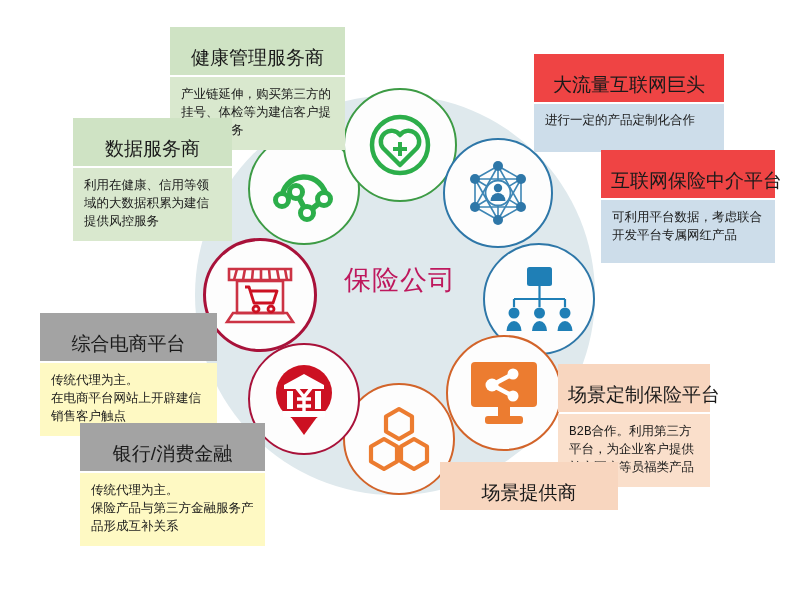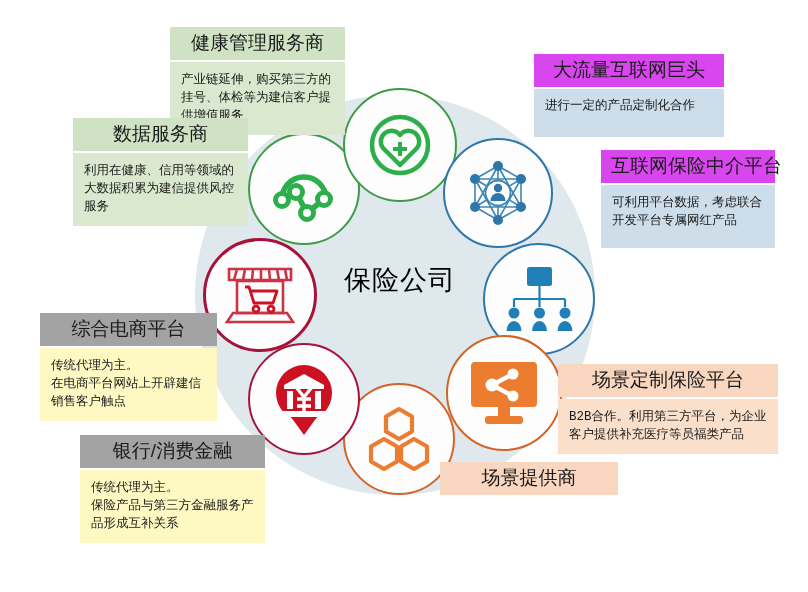--- a/index.html
+++ b/index.html
@@ -28,21 +28,21 @@
     background: #dfe9ed;
   }
   
   .center-label {
     position: absolute;
     left: 300px;
     top: 262px;
     width: 200px;
     text-align: center;
     font-size: 27px;
-    color: #000000;
+    color: #be185d;
     letter-spacing: 1px;
     white-space: nowrap;
   }
   
   .node {
     position: absolute;
     border-radius: 50%;
     background: #fdfdfd;
     box-sizing: border-box;
     display: flex;
@@ -52,39 +52,39 @@
   .node svg { display: block; }
 
   
   .callout {
     position: absolute;
     box-sizing: border-box;
   }
   .callout .title {
     font-size: 19px;
     text-align: center;
-    padding: 5px 10px 6px 10px;
+    padding: 20px 10px 6px 10px;
     color: #1a1a1a;
     line-height: 1.15;
     white-space: nowrap;
   }
   .callout .body {
     font-size: 12.5px;
     line-height: 1.45;
     padding: 9px 11px 10px 11px;
     color: #1a1a1a;
     white-space: pre-line;
     margin-top: 2px;
     font-family: Liberation Mono, monospace;
   }
   
   .c-green .title { background: #cfe3c4; }
   .c-green .body  { background: #d9e8ce; }
   
-  .c-blue .title  { background: #d946ef; }
+  .c-blue .title  { background: #ef4444; }
   .c-blue .body   { background: #cdddea; }
   
   .c-pink .title  { background: #a3a3a3; }
   .c-pink .body   { background: #fef9c3; }
   
   .c-orange .title { background: #f8d6bf; }
   .c-orange .body  { background: #fadfcb; }
 </style>
 </head>
 <body>
@@ -225,48 +225,48 @@
         </g>
       </svg>
     </span>
   </div>
 
   <div class="callout c-green" style="left:170px; top:27px; width:175px;">
     <div class="title">健康管理服务商</div>
     <div class="body">产业链延伸，购买第三方的挂号、体检等为建信客户提供增值服务</div>
   </div>
 
-  <div class="callout c-green" style="left:73px; top:118px; width:175px;">
+  <div class="callout c-green" style="left:73px; top:118px; width:159px;">
     <div class="title">数据服务商</div>
     <div class="body">利用在健康、信用等领域的大数据积累为建信提供风控服务</div>
   </div>
 
   <div class="callout c-blue" style="left:534px; top:54px; width:190px;">
     <div class="title">大流量互联网巨头</div>
     <div class="body" style="padding-top:8px; padding-bottom:22px;">进行一定的产品定制化合作</div>
   </div>
 
   <div class="callout c-blue" style="left:590px; top:150px; width:174px;margin-left:11px;">
     <div class="title">互联网保险中介平台</div>
     <div class="body" style="padding-bottom:18px;">可利用平台数据，考虑联合开发平台专属网红产品</div>
   </div>
 
   <div class="callout c-pink" style="left:40px; top:313px; width:177px;">
     <div class="title">综合电商平台</div>
     <div class="body">传统代理为主。
 在电商平台网站上开辟建信销售客户触点</div>
   </div>
 
-  <div class="callout c-pink" style="left:80px; top:423px; width:185px;margin-top:12px;">
+  <div class="callout c-pink" style="left:80px; top:423px; width:185px;">
     <div class="title">银行/消费金融</div>
     <div class="body">传统代理为主。
 保险产品与第三方金融服务产品形成互补关系</div>
   </div>
 
-  <div class="callout c-orange" style="left:558px; top:364px; width:220px;">
+  <div class="callout c-orange" style="left:558px; top:364px; width:152px;">
     <div class="title">场景定制保险平台</div>
     <div class="body">B2B合作。利用第三方平台，为企业客户提供补充医疗等员福类产品</div>
   </div>
 
   <div class="callout c-orange" style="left:440px; top:462px; width:178px;border-radius:27px;">
     <div class="title">场景提供商</div>
   </div>
 
 </div>
 

